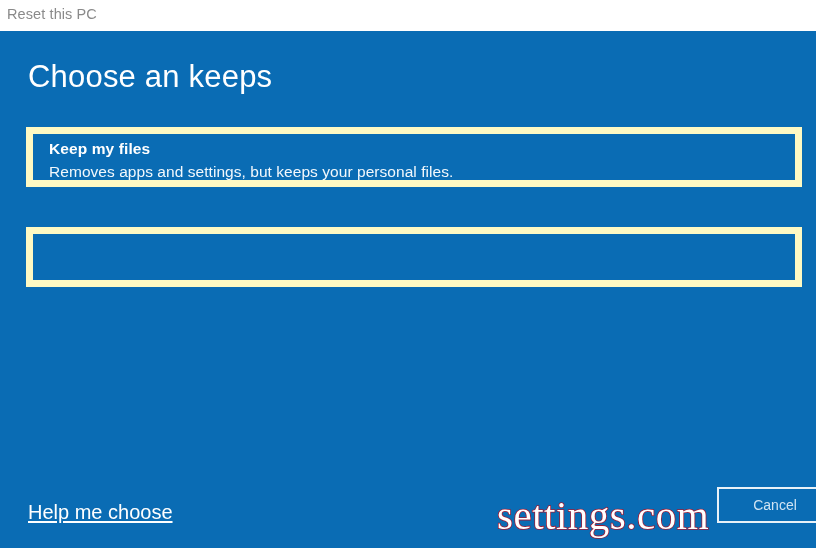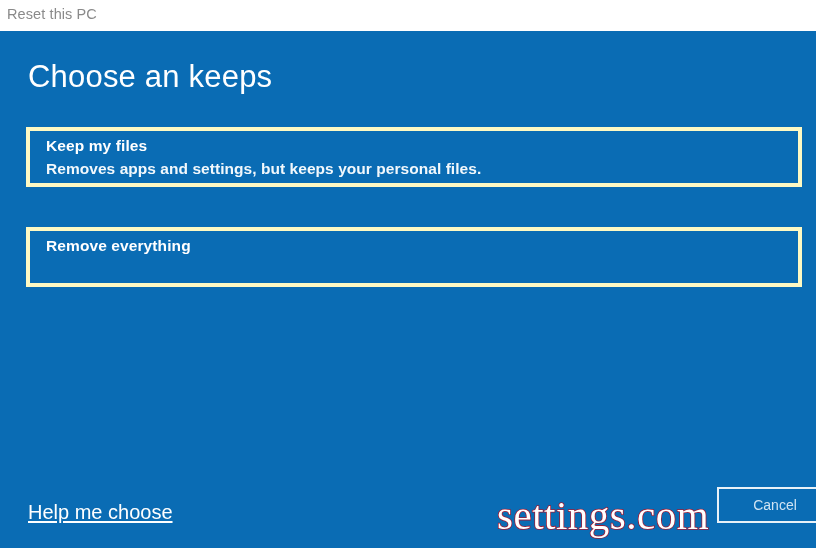--- a/index.html
+++ b/index.html
@@ -68,21 +68,21 @@
     white-space: nowrap;
   }
 
   
   .option {
     position: absolute;
     left: 26px;
     width: 776px;
     height: 60px;
     box-sizing: border-box;
-    border: 4px solid #fef9c3;
+    border: 7px solid #fef9c3;
     background: #0a6cb4;
     cursor: default;
   }
   #option-keep-files  { top: 96px; }
   #option-remove-all  { top: 196px; }
 
   .option-title {
     position: absolute;
     left: 16px;
     top: 6px;
@@ -90,21 +90,21 @@
     font-weight: 700;
     color: #ffffff;
     letter-spacing: 0.1px;
     white-space: nowrap;
   }
   .option-desc {
     position: absolute;
     left: 16px;
     top: 29px;
     font-size: 15.5px;
-    font-weight: 700;
+    font-weight: 400;
     color: #f2f8fc;
     letter-spacing: 0.05px;
     white-space: nowrap;
   }
 
   
   #help-link {
     position: absolute;
     left: 28px;
     top: 470px;
@@ -168,21 +168,20 @@
   <div id="canvas">
 
     <div id="page-title">Choose an keeps</div>
 
     <div id="option-keep-files" class="option">
       <div class="option-title">Keep my files</div>
       <div class="option-desc">Removes apps and settings, but keeps your personal files.</div>
     </div>
 
     <div id="option-remove-all" class="option">
-      <div class="option-title">Remove everything</div>
     </div>
 
     <div id="help-link">Help me choose</div>
 
     <div id="cancel-button">
       <div id="cancel-label">Cancel</div>
     </div>
 
     <div id="watermark">settings.com</div>
 

